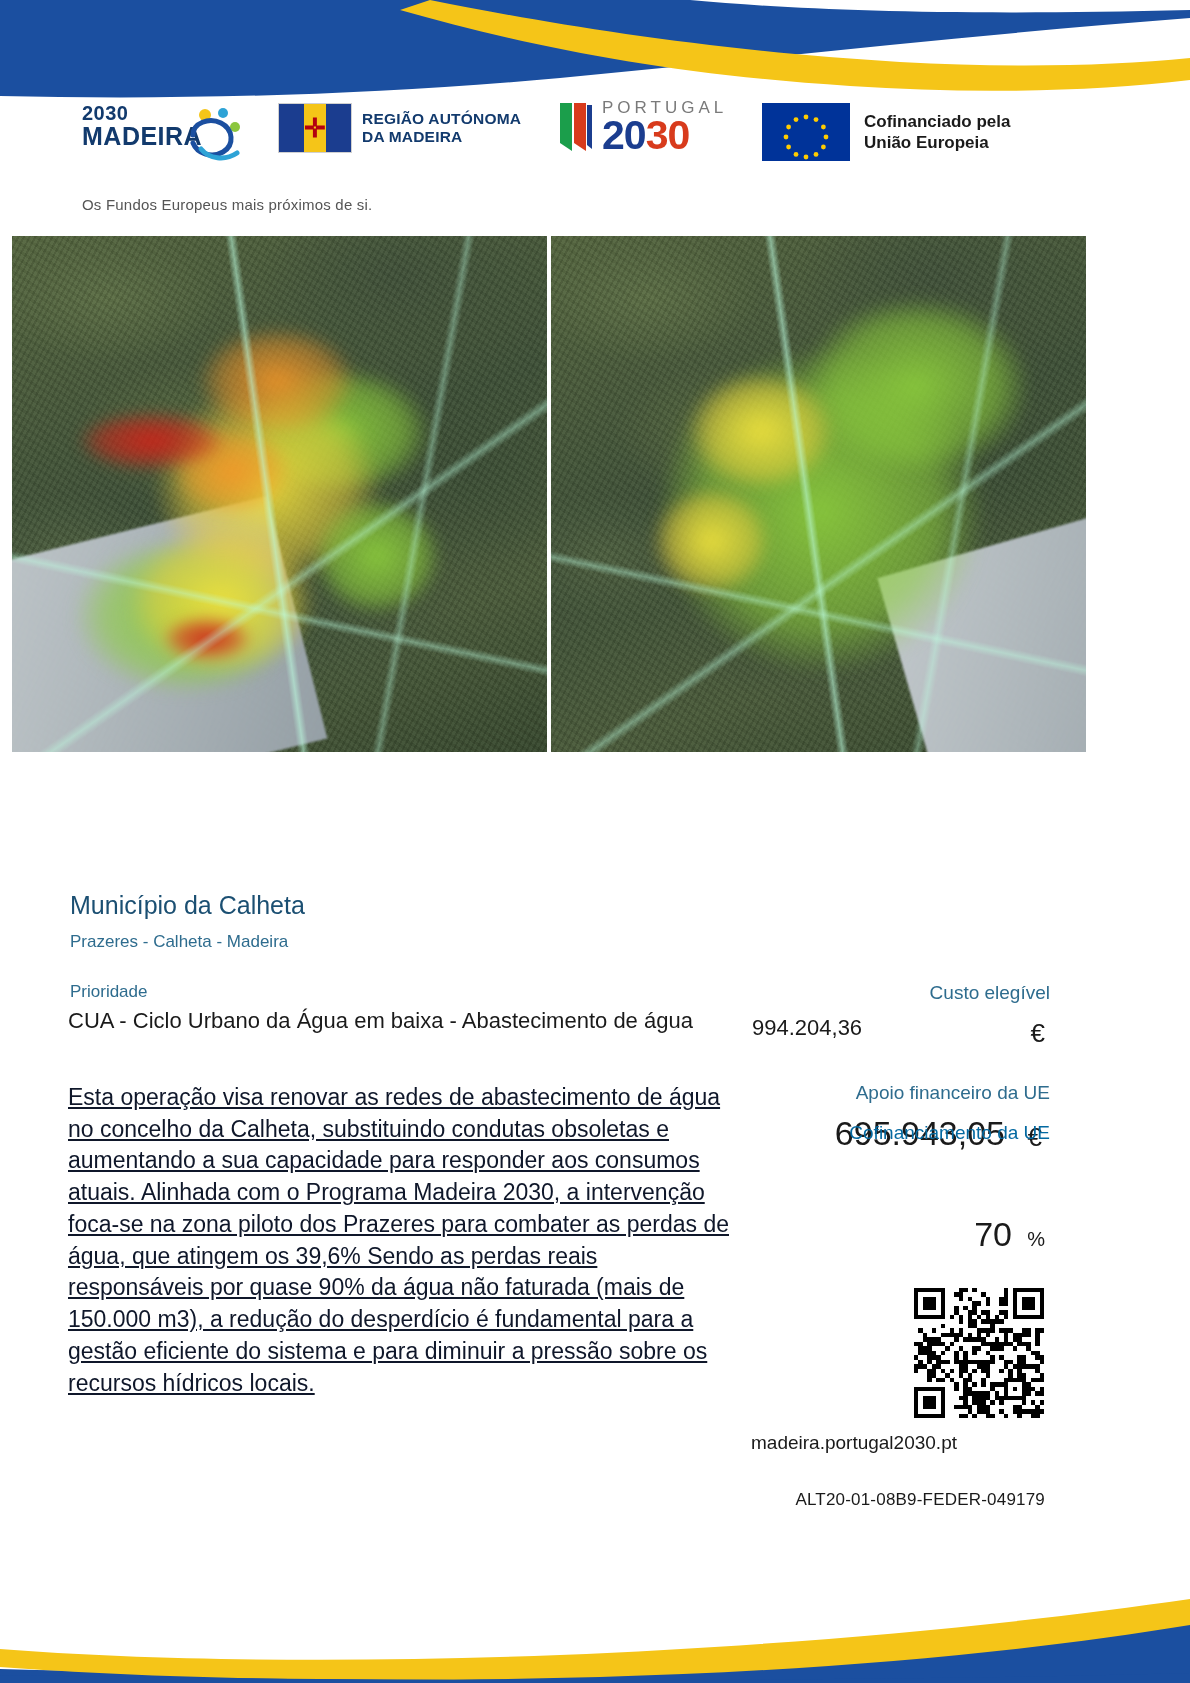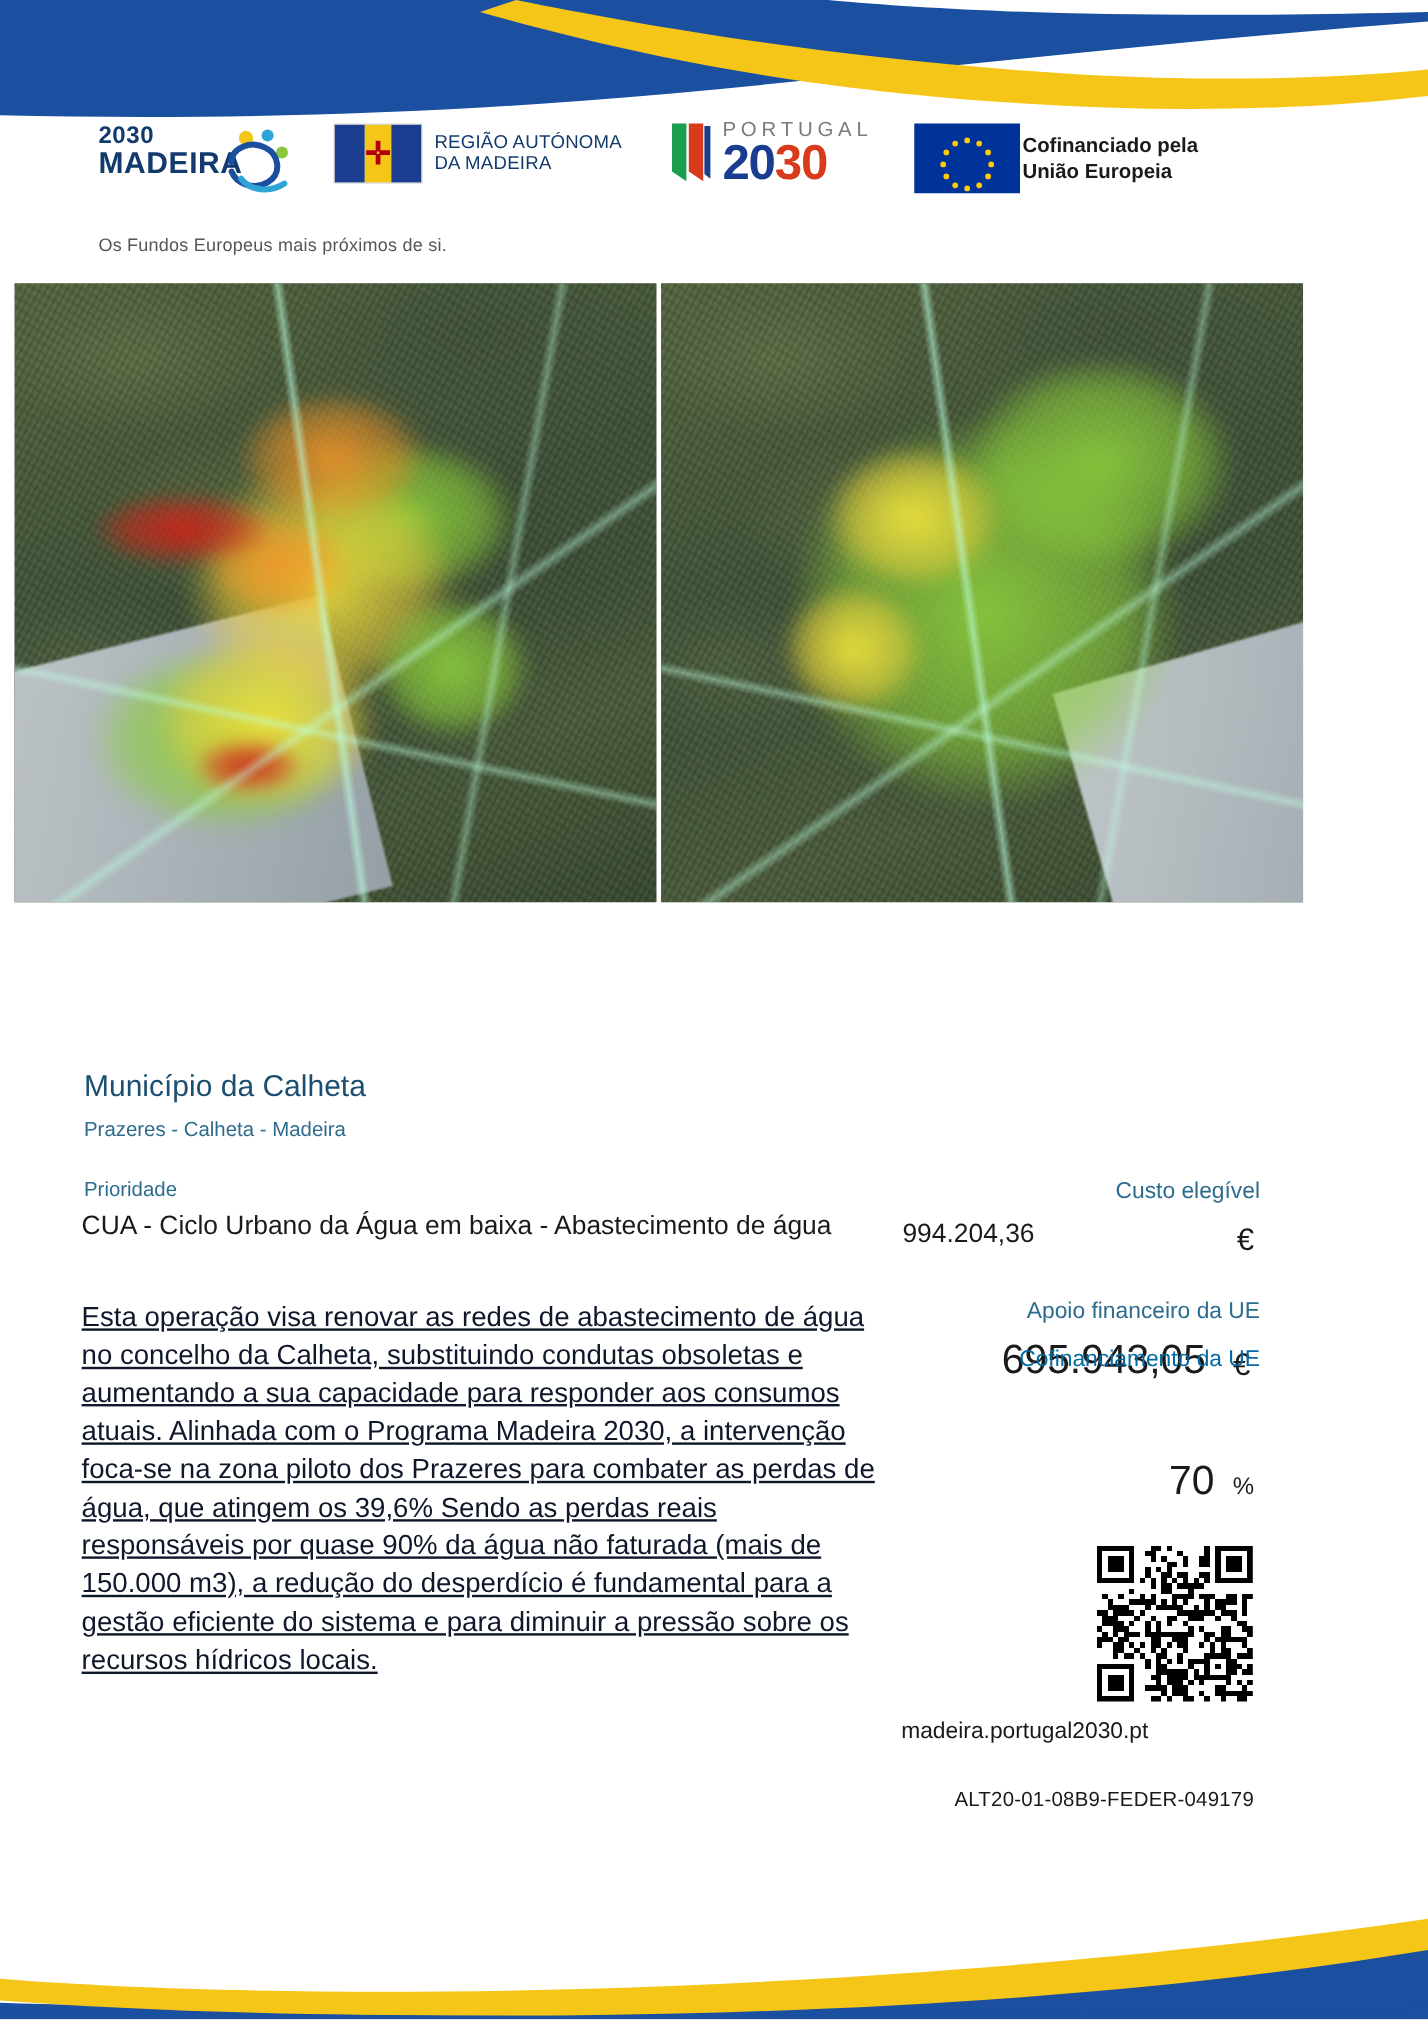--- a/index.html
+++ b/index.html
@@ -89,21 +89,21 @@
     position: absolute;
     left: 50%; top: 50%;
     transform: translate(-50%,-50%);
     color: #b3000f;
     font-size: 26px;
     line-height: 1;
     font-weight: bold;
   }
   .ram-text {
     font-size: 15.5px;
-    font-weight: normal;
+    font-weight: bold;
     color: #123a6d;
     line-height: 1.15;
     letter-spacing: .2px;
   }
 
   .logo-pt {
     position: absolute;
     left: 556px;
     top: 4px;
     display: flex;
@@ -127,21 +127,21 @@
   .pt-words .pt-num .a { color: #1b3d8f; }
   .pt-words .pt-num .b { color: #1b3d8f; }
   .pt-words .pt-num .c { color: #d83b1c; }
 
   .logo-eu {
     position: absolute;
     left: 762px;
     top: 8px;
     display: flex;
     align-items: center;
-    gap: 2px;
+    gap: 14px;
   }
   .eu-flag {
     width: 88px;
     height: 58px;
     background: #003399;
     position: relative;
   }
   .eu-text {
     font-size: 17px;
     font-weight: bold;

